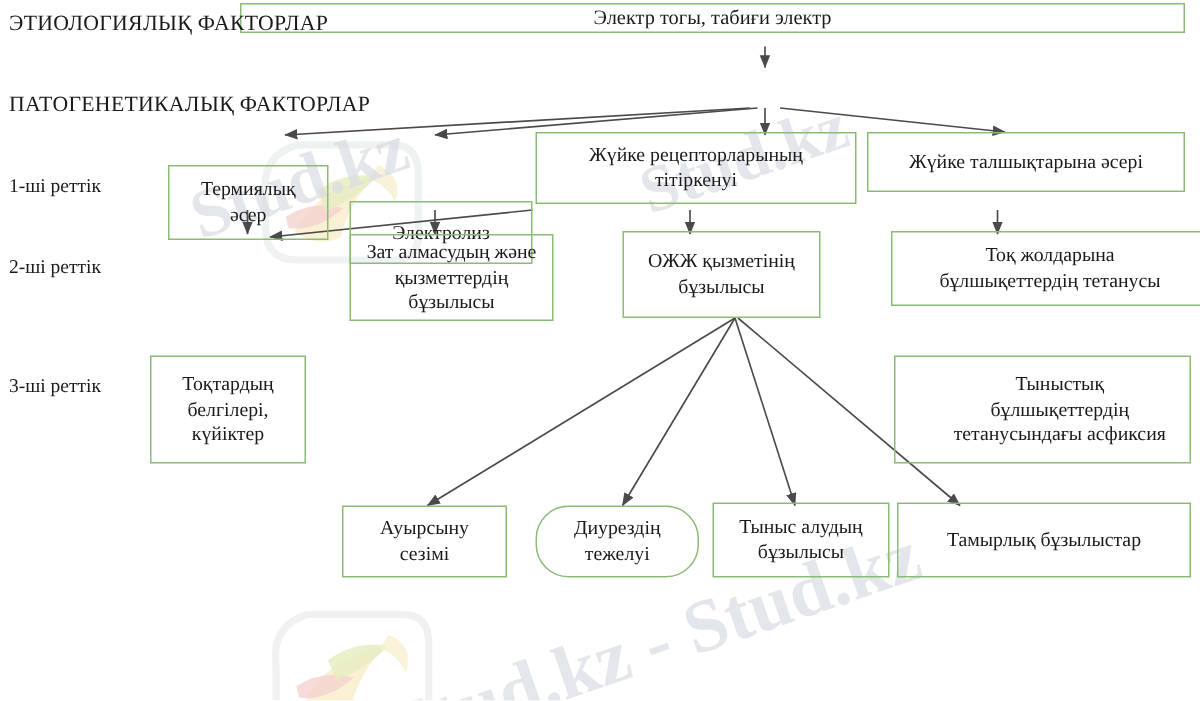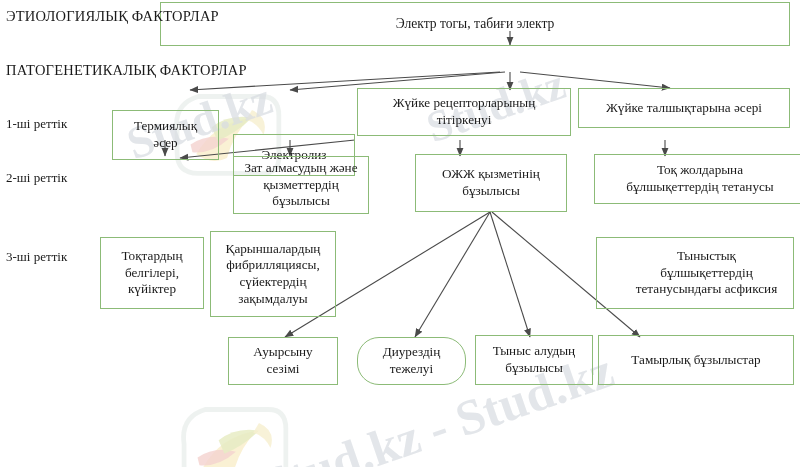--- a/index.html
+++ b/index.html
@@ -139,45 +139,41 @@
     </g>
   </svg>
 
   <div class="section-label" style="left:6px; top:8px;">ЭТИОЛОГИЯЛЫҚ ФАКТОРЛАР</div>
   <div class="section-label" style="left:6px; top:62px;">ПАТОГЕНЕТИКАЛЫҚ ФАКТОРЛАР</div>
 
   <div class="row-label" style="left:6px; top:116px;">1-ші реттік</div>
   <div class="row-label" style="left:6px; top:170px;">2-ші реттік</div>
   <div class="row-label" style="left:6px; top:249px;">3-ші реттік</div>
 
-  <div class="box big" style="left:160px; top:2px; width:630px; height:44px;">Электр тогы, табиғи электр</div>
+  <div class="box big" style="left:160px; top:2px; width:630px; height:20px;">Электр тогы, табиғи электр</div>
 
 
   <div class="box" style="left:112px; top:90px; width:107px; height:50px;margin-top:20px;">Термиялық
 әсер</div>
   <div class="box" style="left:233px; top:90px; width:122px; height:42px;margin-top:44px;">Электролиз</div>
   <div class="box" style="left:357px; top:88px; width:214px; height:48px;font-family:Liberation Serif, serif;">Жүйке рецепторларының
 тітіркенуі</div>
   <div class="box" style="left:578px; top:88px; width:212px; height:40px;">Жүйке талшықтарына әсері</div>
 
   <div class="box" style="left:233px; top:156px; width:136px; height:58px;">Зат алмасудың және
 қызметтердің
 бұзылысы</div>
-  <div class="box" style="left:415px; top:154px; width:152px; height:58px;">ОЖЖ қызметінің
+  <div class="box" style="left:415px; top:154px; width:132px; height:58px;">ОЖЖ қызметінің
 бұзылысы</div>
   <div class="box" style="left:578px; top:154px; width:212px; height:50px;margin-left:16px;">Тоқ жолдарына
 бұлшықеттердің тетанусы</div>
 
   <div class="box" style="left:100px; top:237px; width:104px; height:72px;">Тоқтардың
 белгілері,
 күйіктер</div>
-  <div class="box" style="left:210px; top:231px; width:126px; height:86px;">Қарыншалардың
-фибрилляциясы,
-сүйектердің
-зақымдалуы</div>
   <div class="box" style="left:596px; top:237px; width:198px; height:72px;padding-left:27px;">Тыныстық
 бұлшықеттердің
 тетанусындағы асфиксия</div>
 
   <div class="box" style="left:228px; top:337px; width:110px; height:48px;">Ауырсыну
 сезімі</div>
   <div class="box" style="left:357px; top:337px; width:109px; height:48px;border-radius:22px;">Диурездің
 тежелуі</div>
   <div class="box" style="left:475px; top:335px; width:118px; height:50px;">Тыныс алудың
 бұзылысы</div>

